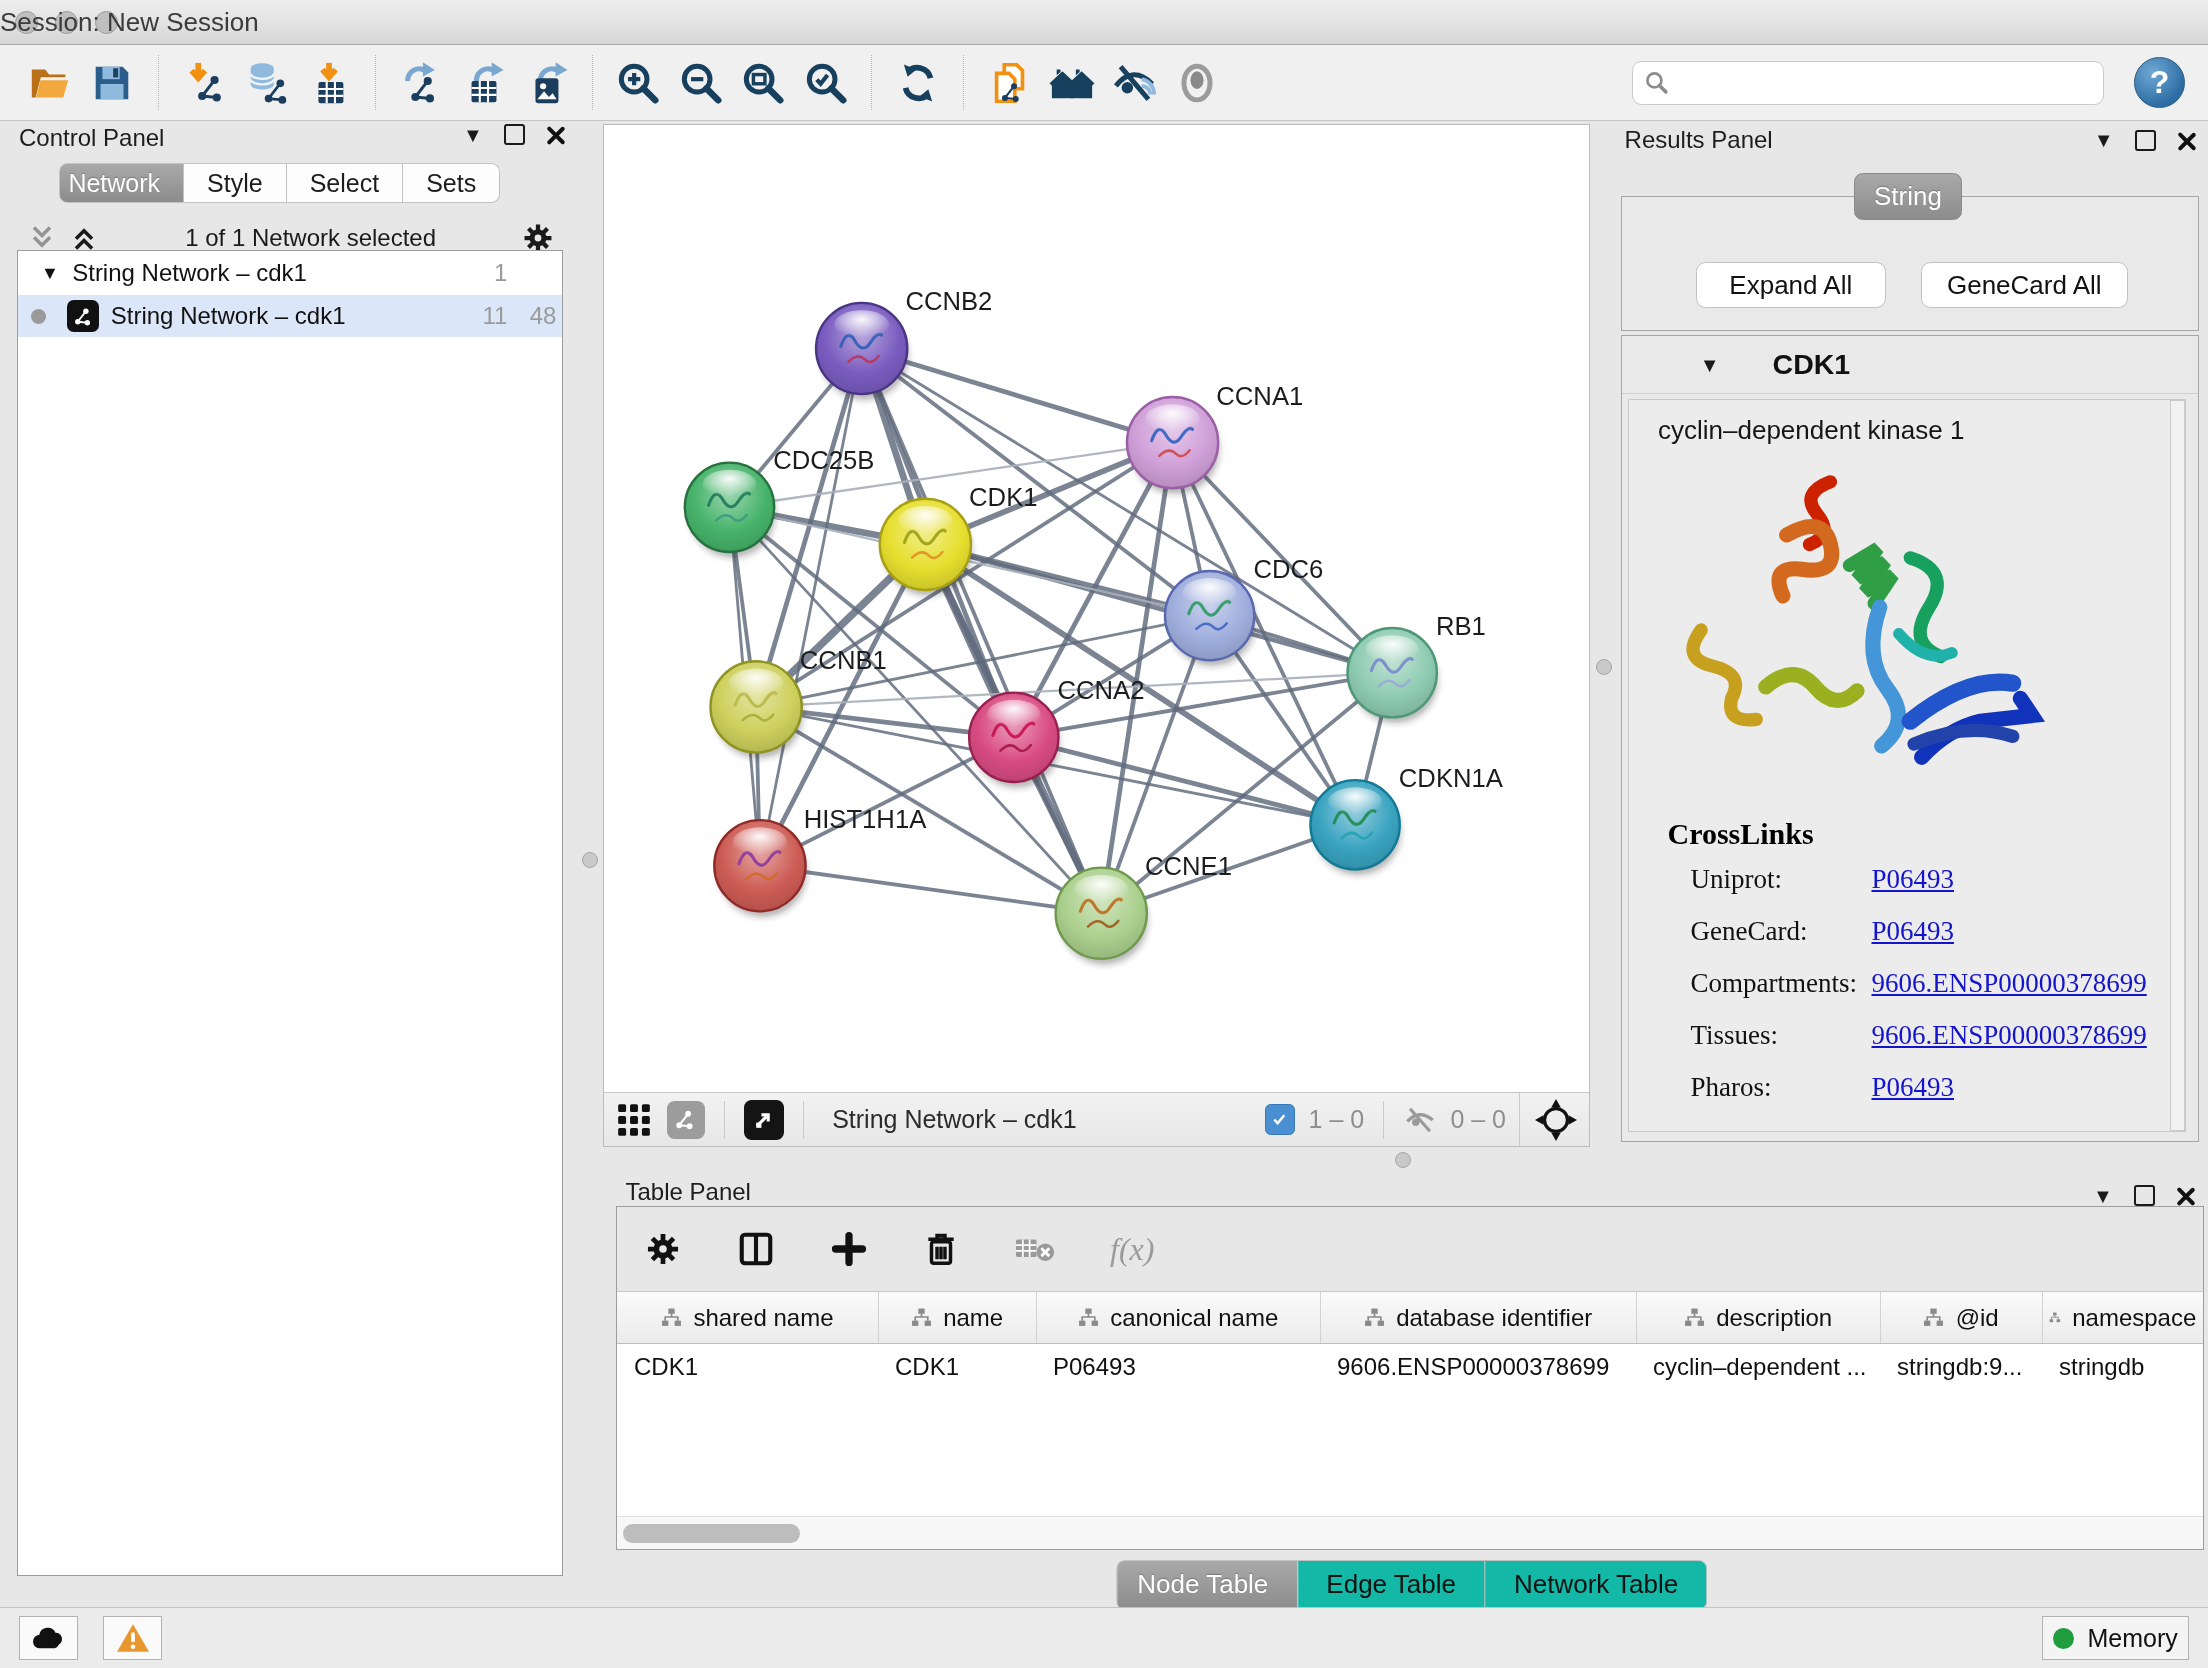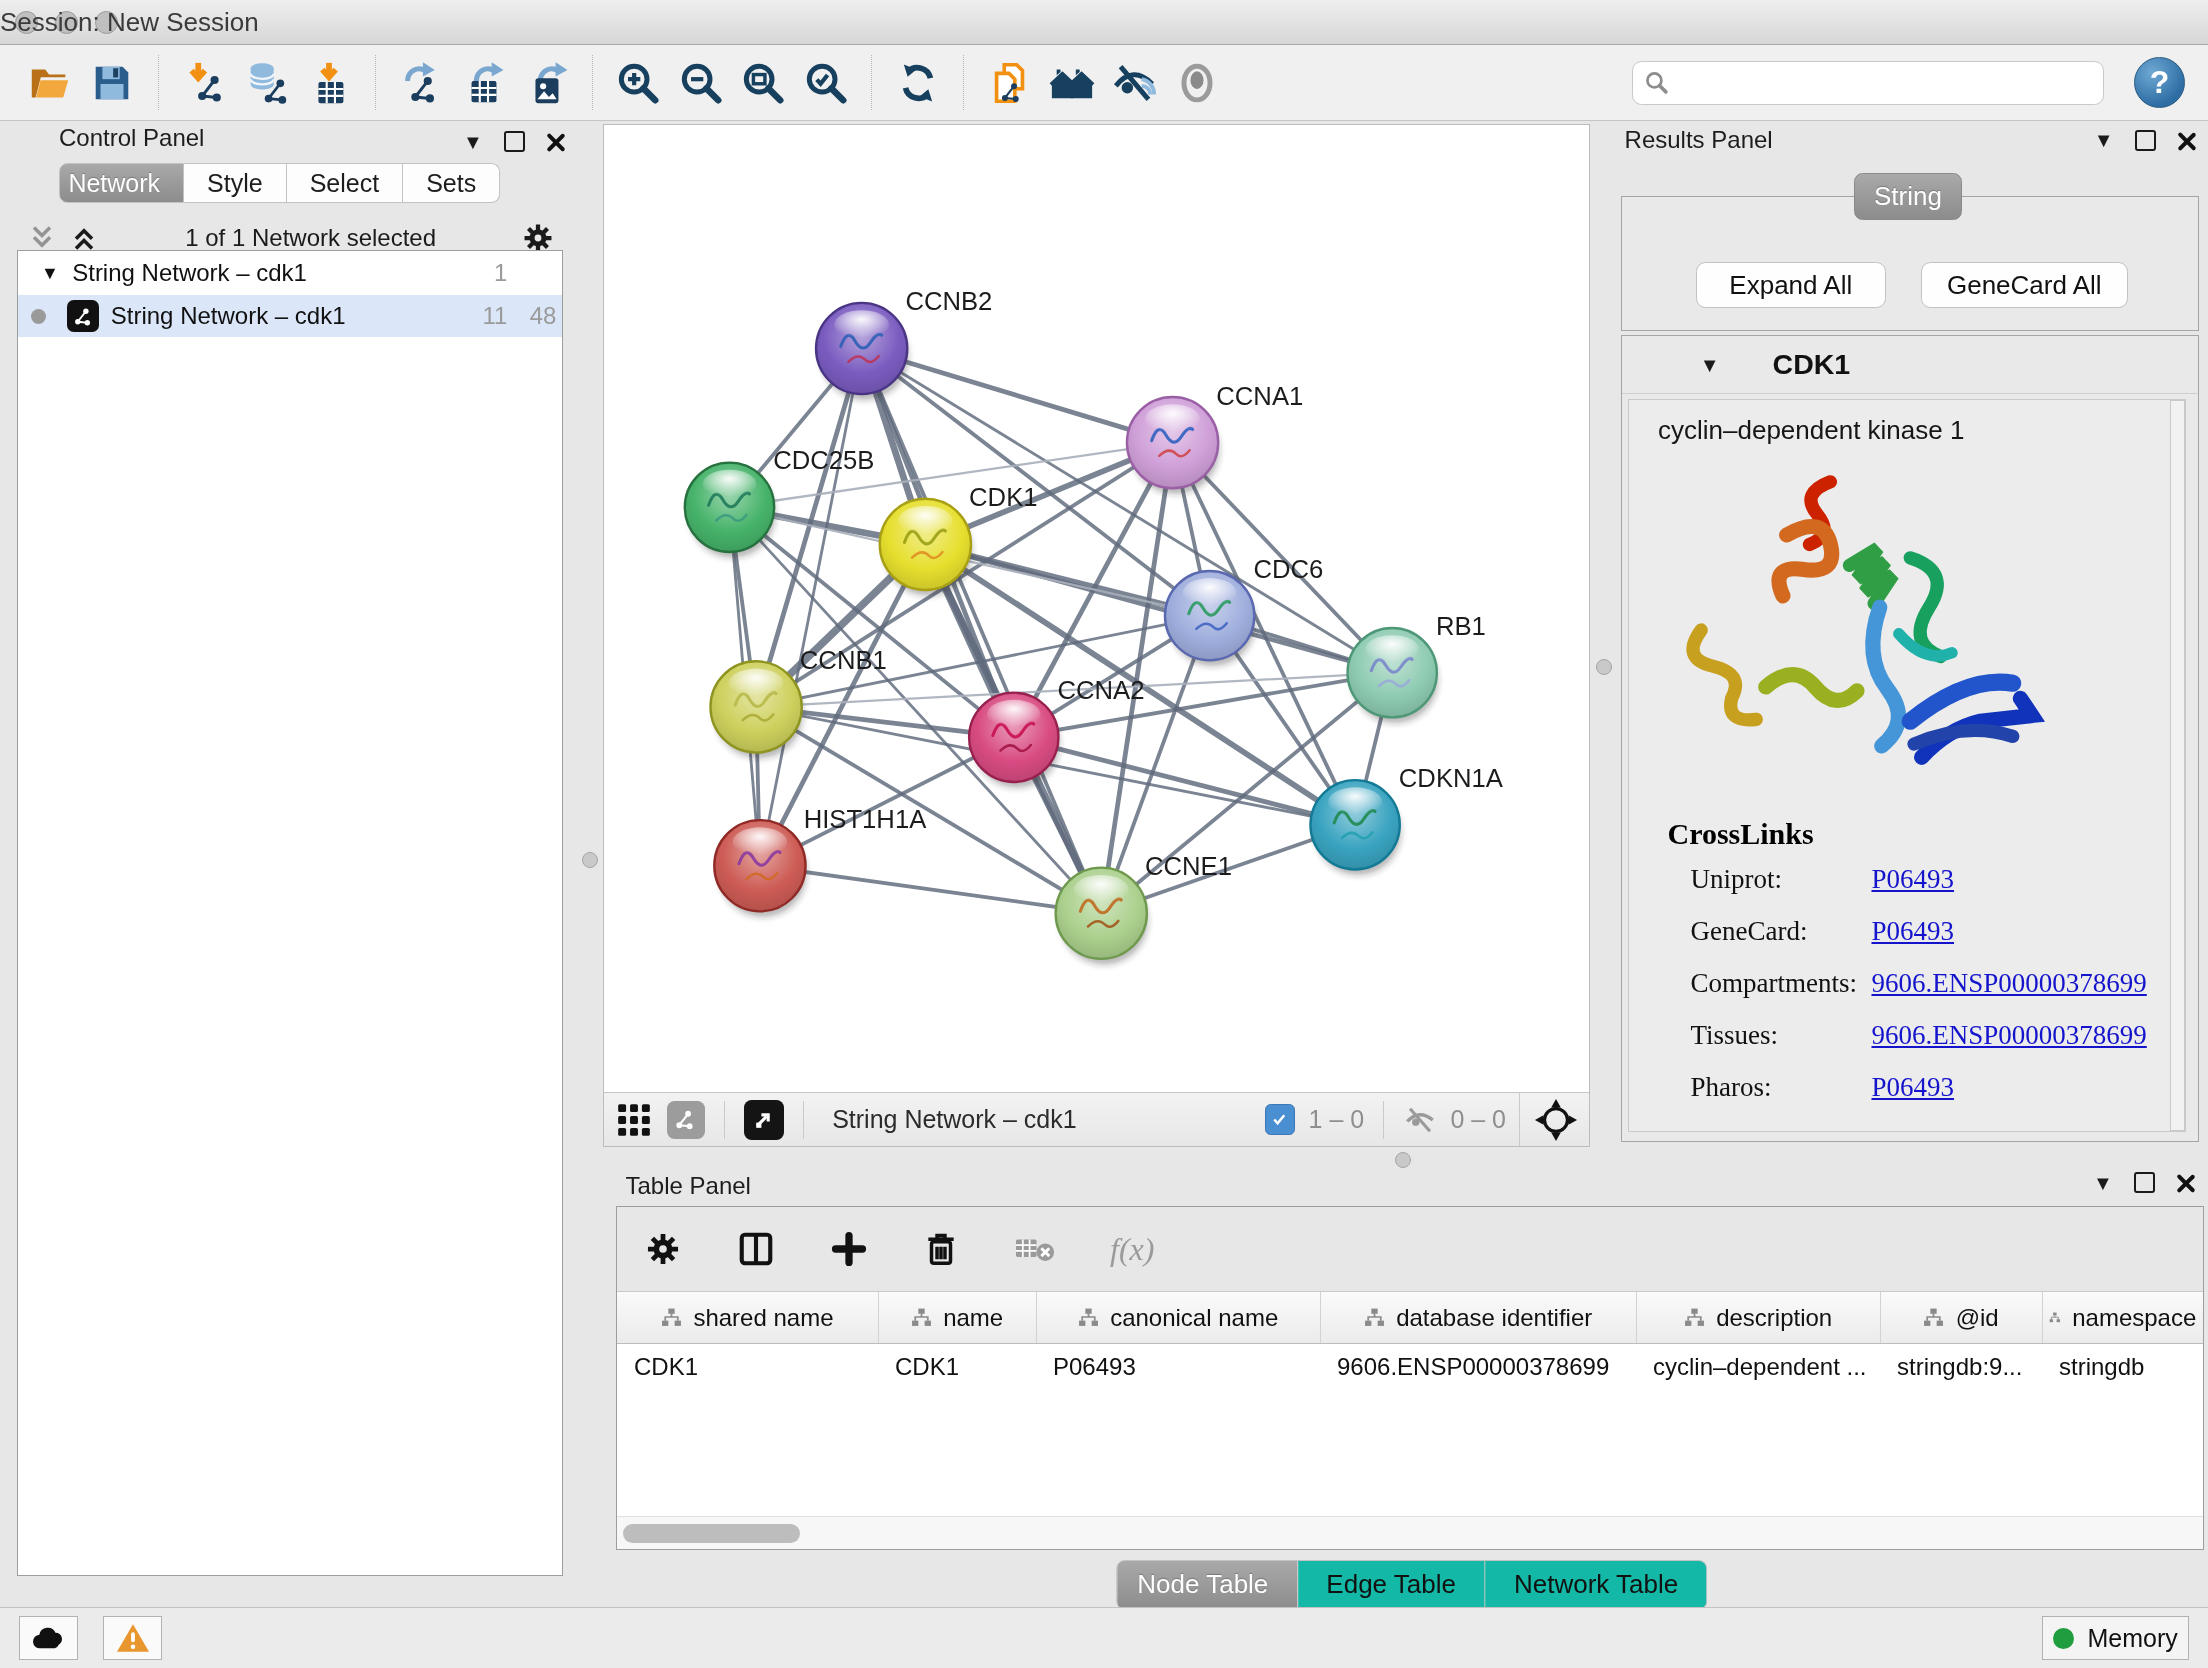--- a/index.html
+++ b/index.html
@@ -31,21 +31,21 @@
   .panel-title{font-size:24px;color:#1d1d1d;}
   .win-icons{display:flex;align-items:center;gap:21px;}
   .tri-down{font-size:20px;color:#1a1a1a;line-height:1;}
   .float-box{width:17px;height:17px;border:2.9px solid #1a1a1a;border-radius:2.9px;}
   .close-x{width:19px;height:19px;position:relative;}
   .close-x:before,.close-x:after{content:"";position:absolute;left:8.6px;top:-1px;width:3.8px;height:23px;background:#111;border-radius:1.9px;}
   .close-x:before{transform:rotate(45deg);}  .close-x:after{transform:rotate(-45deg);}
 
   
   .control-panel{position:absolute;left:11.4px;top:124px;width:559px;height:1463px;}
-  .cp-head{display:flex;align-items:flex-end;margin-left:40px;}
+  .cp-head{display:flex;align-items:flex-start;}
   .cp-head .panel-title{margin-left:7.6px;}
   .cp-head .win-icons{margin-left:auto;margin-right:5.7px;}
   .tabs{display:flex;margin:11.4px 0 0 48px;}
   .tab{height:38px;padding:0 23px;background:#fdfdfd;border:1px solid #c2c2c2;border-left:none;
     font-size:25px;color:#1d1d1d;display:flex;align-items:center;}
   .tab:first-child{border-left:1px solid #c2c2c2;border-radius:8.6px 0 0 8.6px;padding-left:8px;}
   .tab:last-child{border-radius:0 8.6px 8.6px 0;}
   .tab.sel{background:linear-gradient(#a9a9a9,#8c8c8c);color:#fff;text-shadow:0 -1px 1px #777;}
   .cp-sub{display:flex;align-items:center;margin-top:15px;height:40px;}
   .cp-sub .status{flex:1;text-align:center;font-size:24px;color:#1b1b1b;}
@@ -88,21 +88,21 @@
   .protein-img{position:absolute;left:38px;top:55px;}
   .crosslinks{position:absolute;left:38px;top:417px;font-family:"Liberation Serif","DejaVu Serif",serif;}
   .crosslinks .cl-title{font-size:30px;font-weight:bold;color:#000;margin-bottom:13.3px;}
   .cl-row{display:flex;margin:0 0 21px 23px;font-size:27px;}
   .cl-row .cl-label{width:181px;color:#111;}
   .cl-row a{color:#1414cc;text-decoration:underline;}
   .rp-scroll{position:absolute;right:-13.3px;top:0;bottom:0;width:13.3px;background:#f2f2f2;border:1px solid #c9c9c9;}
 
   
   .table-panel{position:absolute;left:616px;top:1172px;width:1592px;height:436px;}
-  .tp-head{display:flex;align-items:flex-start;height:34px;}
+  .tp-head{display:flex;align-items:flex-end;height:34px;}
   .tp-head .panel-title{margin-left:9.5px;}
   .tp-head .win-icons{margin-left:auto;margin-right:13.3px;}
   .tp-body{position:absolute;left:0;top:34px;width:1586px;height:342px;border:1px solid #9d9d9d;background:#fff;}
   .tp-toolbar{height:84px;background:#e7e7e7;border-bottom:1px solid #c9c9c9;display:flex;align-items:center;gap:54px;padding-left:27px;}
   .fx{font-family:"Liberation Serif","DejaVu Serif",serif;font-style:italic;font-size:32px;color:#9a9a9a;}
   table.grid{border-collapse:collapse;width:100%;table-layout:fixed;}
   table.grid th{height:49px;background:linear-gradient(#fafafa,#ebebeb);border-bottom:1px solid #bdbdbd;border-right:1px solid #d2d2d2;
     font-size:24px;font-weight:normal;color:#111;text-align:center;overflow:hidden;white-space:nowrap;}
   table.grid th .hwrap{display:flex;align-items:center;justify-content:center;gap:11.4px;padding:0 5.7px;}
   table.grid td{height:44px;font-size:24px;color:#111;padding-left:17px;overflow:hidden;white-space:nowrap;}

